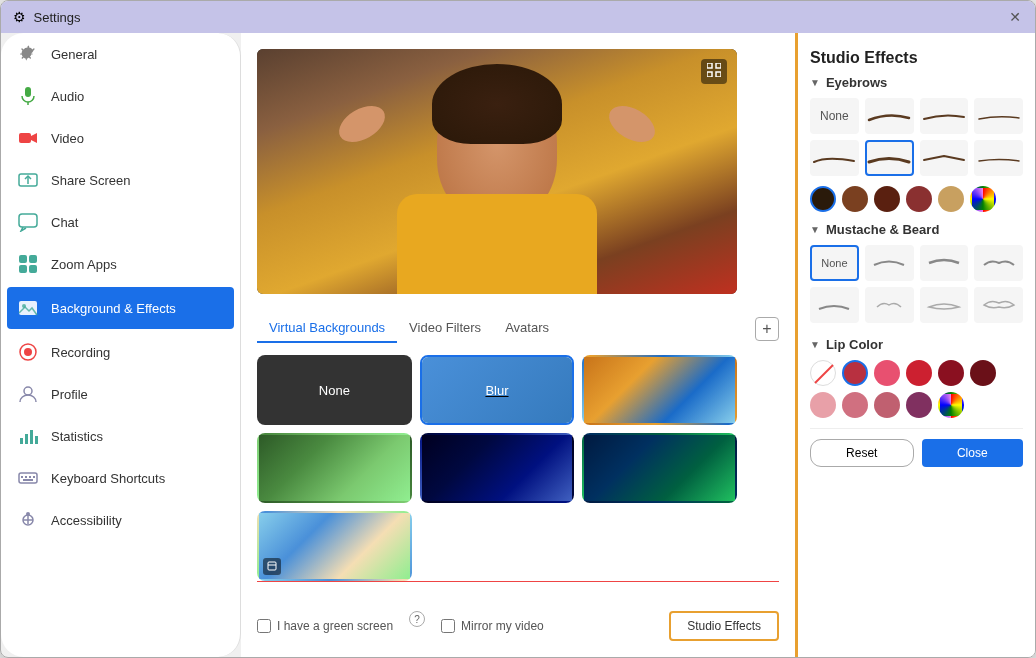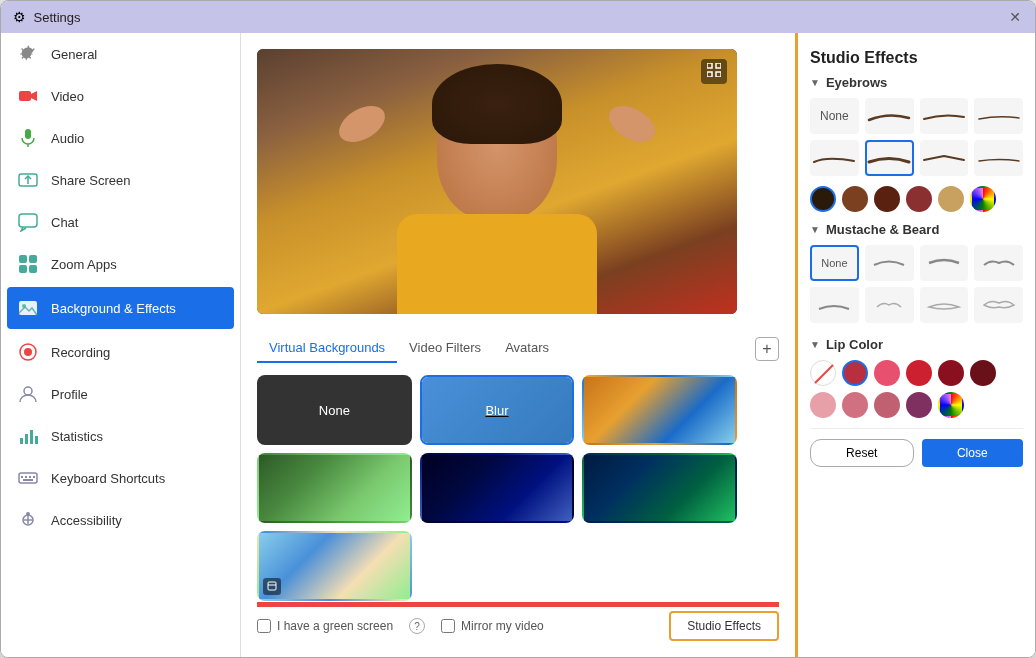--- a/index.html
+++ b/index.html
@@ -8,21 +8,21 @@
     .window { width: 1036px; height: 658px; display: flex; flex-direction: column; border: 1px solid #aaa; border-radius: 8px; overflow: hidden; box-shadow: 0 4px 20px rgba(0,0,0,0.3); }
     
     .titlebar { background: #c5c3e8; height: 32px; display: flex; align-items: center; padding: 0 12px; justify-content: space-between; flex-shrink: 0; }
     .titlebar-left { display: flex; align-items: center; gap: 8px; }
     .titlebar-title { font-size: 13px; color: #222; }
     .close-btn { width: 16px; height: 16px; cursor: pointer; display: flex; align-items: center; justify-content: center; font-size: 14px; color: #555; }
     
     .main-content { display: flex; flex: 1; overflow: hidden; }
     
     
-    .sidebar { width: 240px; background: #fff; border-right: 1px solid #ddd; overflow-y: auto; flex-shrink: 0; }
+    .sidebar { width: 240px; background: #fff; border-right: 1px solid #ddd; overflow-y: auto; flex-shrink: 0; border-radius: 23px; }
     .sidebar-item { display: flex; align-items: center; gap: 12px; padding: 10px 16px; cursor: pointer; color: #333; font-size: 13px; }
     .sidebar-item.active { background: #1a6fe8; color: #fff; border-radius: 4px; margin: 2px 6px; padding: 10px 10px; }
     .sidebar-item .icon { width: 22px; height: 22px; display: flex; align-items: center; justify-content: center; flex-shrink: 0; }
     .sidebar-item .icon svg { width: 20px; height: 20px; }
     
     
     .center-area { flex: 1; background: #fff; display: flex; flex-direction: column; overflow: hidden; padding: 16px; }
     
     .video-preview { width: 480px; height: 265px; background: #333; border-radius: 6px; overflow: hidden; position: relative; align-self: flex-start; }
     .video-preview-btn { position: absolute; top: 10px; right: 10px; background: rgba(0,0,0,0.5); border: none; border-radius: 4px; color: white; padding: 4px 6px; cursor: pointer; }
@@ -36,21 +36,21 @@
     .bg-item { border-radius: 8px; overflow: hidden; height: 70px; cursor: pointer; position: relative; border: 2px solid transparent; }
     .bg-item.selected { border: 2px solid #1a6fe8; text-decoration: underline; }
     .bg-item-none { background: #333; display: flex; align-items: center; justify-content: center; color: #fff; font-size: 13px; }
     .bg-item-blur { background: linear-gradient(135deg, #4a90d9, #357abd); display: flex; align-items: center; justify-content: center; color: #fff; font-size: 13px; }
     .bg-golden { background: linear-gradient(135deg, #c8741a, #e8a030, #1a6bc8, #87ceeb); }
     .bg-green { background: linear-gradient(135deg, #2d5a27, #4a8a40, #7bc96f, #90ee90); }
     .bg-space { background: linear-gradient(135deg, #000020, #000840, #001080, #4060c0); }
     .bg-aurora { background: linear-gradient(135deg, #001a40, #003060, #006040, #20c060); }
     .bg-beach { background: linear-gradient(135deg, #87ceeb, #4a90d9, #f5deb3, #90ee90); }
     
-    .bottom-bar { display: flex; align-items: center; gap: 16px; margin-top: auto; padding-top: 4px; border-top: 5px solid #ef4444; }
+    .bottom-bar { display: flex; gap: 16px; margin-top: auto; padding-top: 29px; border-top: 1px solid #ef4444; }
     .checkbox-label { display: flex; align-items: center; gap: 6px; font-size: 12px; color: #555; cursor: pointer; }
     .checkbox-label input { width: 14px; height: 14px; }
     .help-icon { width: 16px; height: 16px; border: 1px solid #aaa; border-radius: 50%; display: flex; align-items: center; justify-content: center; font-size: 10px; color: #666; cursor: pointer; }
     .studio-effects-btn { margin-left: auto; padding: 6px 16px; background: #fff; border: 2px solid #e8a030; border-radius: 4px; color: #333; font-size: 12px; cursor: pointer; font-weight: 500; }
     
     
     .studio-panel { width: 240px; background: #fff; border-left: 3px solid #e8a030; overflow-y: auto; padding: 16px 12px; flex-shrink: 0; }
     .studio-title { font-size: 16px; font-weight: 700; color: #222; margin-bottom: 8px; }
     .apply-all { display: flex; align-items: center; gap: 6px; font-size: 12px; color: #333; margin-bottom: 14px; }
     .apply-all input[type=checkbox] { width: 14px; height: 14px; accent-color: #1a6fe8; }
@@ -107,37 +107,37 @@
           <svg viewBox="0 0 20 20" fill="#888">
               <circle cx="10" cy="10" r="3"></circle>
               <path d="M10 2a.5.5 0 00-.5.5v1.1A6 6 0 005.4 5.4L4.5 4.5a.7.7 0 00-1 1l.9.9A6 6 0 003.6 9.5H2.5a.5.5 0 000 1h1.1c.2.8.6 1.5 1.1 2.1l-.9.9a.7.7 0 001 1l.9-.9c.6.5 1.3.9 2.1 1.1v1.1a.5.5 0 001 0v-1.1c.8-.2 1.5-.6 2.1-1.1l.9.9a.7.7 0 001-1l-.9-.9c.5-.6.9-1.3 1.1-2.1h1.1a.5.5 0 000-1h-1.1A6 6 0 0015.5 6.4l.9-.9a.7.7 0 00-1-1l-.9.9A6 6 0 0011.1 3.6V2.5A.5.5 0 0010 2z"></path>
             </svg>
         </div>
         <span>General</span>
       </div>
 
       <div class="sidebar-item">
         <div class="icon">
-          <svg viewBox="0 0 20 20" fill="#e44">
-              <rect x="1" y="5" width="12" height="10" rx="2"></rect>
-              <polygon points="13,8 19,5 19,15 13,12"></polygon>
-            </svg>
-        </div>
-        <span>Video</span>
-      </div>
-
-      <div class="sidebar-item">
-        <div class="icon">
           <svg viewBox="0 0 20 20" fill="#4a4">
               <rect x="7" y="1" width="6" height="10" rx="3"></rect>
               <path d="M4 10a6 6 0 0012 0" stroke="#4a4" stroke-width="1.5" fill="none"></path>
               <line x1="10" y1="16" x2="10" y2="19" stroke="#4a4" stroke-width="1.5"></line>
             </svg>
         </div>
         <span>Audio</span>
+      </div>
+
+      <div class="sidebar-item">
+        <div class="icon">
+          <svg viewBox="0 0 20 20" fill="#e44">
+              <rect x="1" y="5" width="12" height="10" rx="2"></rect>
+              <polygon points="13,8 19,5 19,15 13,12"></polygon>
+            </svg>
+        </div>
+        <span>Video</span>
       </div>
 
       <div class="sidebar-item">
         <div class="icon">
           <svg viewBox="0 0 20 20" fill="#4a9">
               <rect x="1" y="4" width="18" height="12" rx="2" fill="none" stroke="#4a9" stroke-width="1.5"></rect>
               <polyline points="7,9 10,6 13,9" stroke="#4a9" stroke-width="1.5" fill="none"></polyline>
               <line x1="10" y1="6" x2="10" y2="14" stroke="#4a9" stroke-width="1.5"></line>
             </svg>
         </div>

